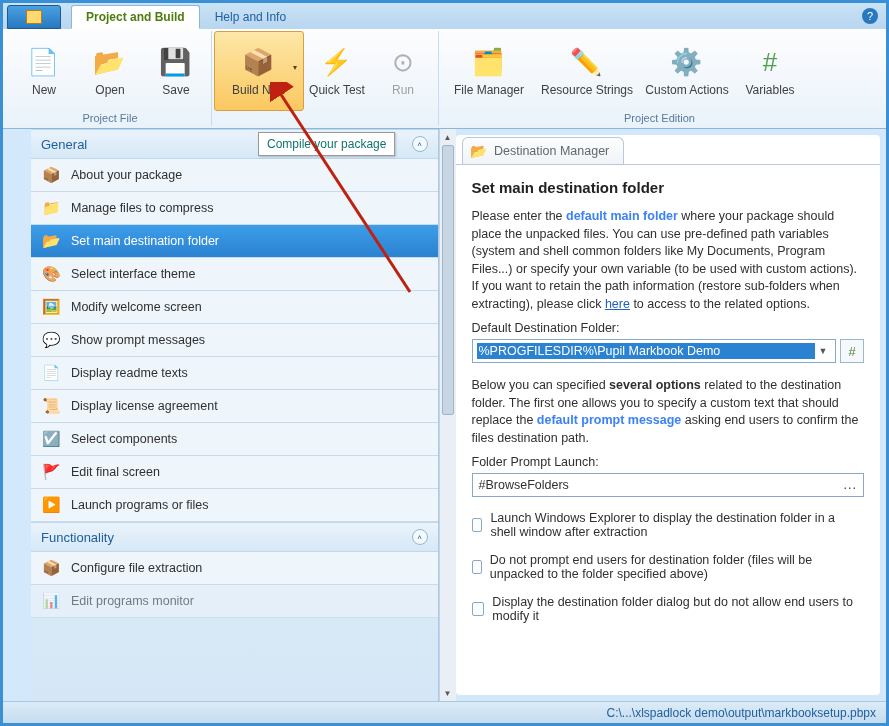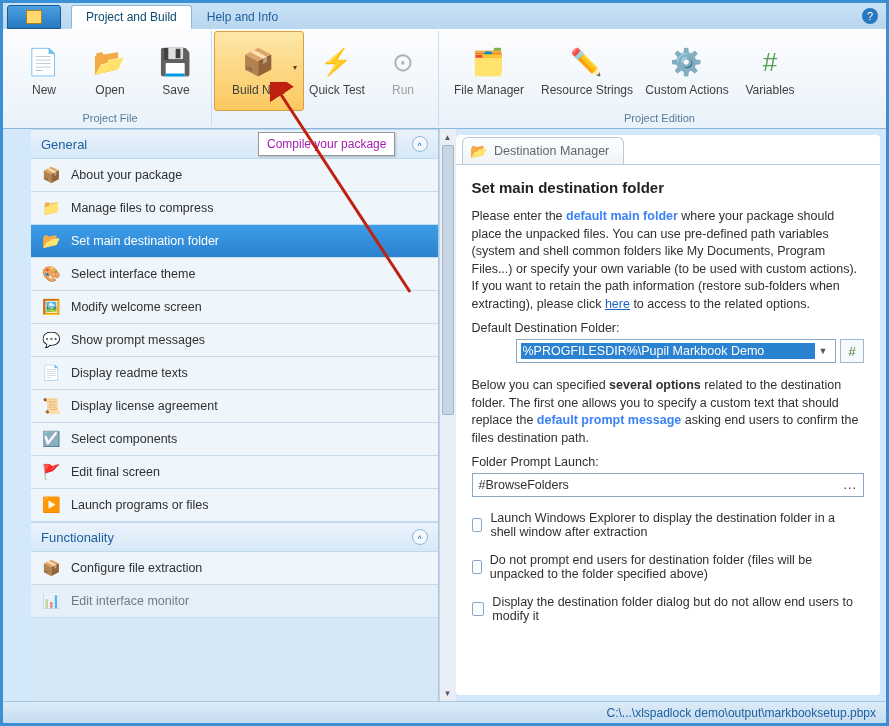--- a/index.html
+++ b/index.html
@@ -14,38 +14,38 @@
 .win-btns { display: flex; gap: 2px; }
 .win-btn { width: 28px; height: 18px; display: flex; align-items: center; justify-content: center; font-size: 10px; border-radius: 2px; }
 .win-btn.min, .win-btn.max { background: #5aa0d8; color: #fff; border: 1px solid #2a6aa0; }
 .win-btn.close { background: #e04030; color: #fff; border: 1px solid #a02010; }
 
 
 .ribbon-top { background: linear-gradient(#c9e2f6, #b8d6ef); height: 26px; display: flex; align-items: flex-end; padding-left: 4px; }
 .app-btn { width: 54px; height: 24px; background: linear-gradient(#4aa0e0, #2878c0); border: 1px solid #1a5a90; border-radius: 3px 3px 0 0; display: flex; align-items: center; justify-content: center; margin-right: 10px; }
 .app-btn-icon { width: 16px; height: 14px; background: #ffd870; border: 1px solid #b08020; }
 .tab { height: 24px; padding: 0 14px; display: flex; align-items: center; font-size: 12px; color: #2060a0; border: 1px solid transparent; cursor: pointer; }
-.tab.active { background: #fff; border: 1px solid #8ab8dc; border-bottom: 1px solid #fff; border-radius: 3px 3px 0 0; color: #0c4a6e; }
+.tab.active { background: #fff; border: 1px solid #8ab8dc; border-bottom: 1px solid #fff; border-radius: 3px 3px 0 0; color: #4d7c0f; font-weight: bold; }
 .help-icon-top { margin-left: auto; margin-right: 8px; width: 16px; height: 16px; border-radius: 50%; background: #2878c0; color: #fff; font-size: 11px; display: flex; align-items: center; justify-content: center; align-self: center; }
 
 
 .ribbon { background: linear-gradient(#fdfdfe, #e9f2fa); height: 100px; border-bottom: 1px solid #8ab8dc; display: flex; padding: 2px 6px; }
 .ribbon-group { display: flex; flex-direction: column; border-right: 1px solid #c8ddf0; padding: 0 2px; }
 .ribbon-items { display: flex; flex: 1; }
 .ribbon-group-label { text-align: center; font-size: 11px; color: #5a7a9a; padding: 1px 0 2px; }
 .ribbon-item { display: flex; flex-direction: column; align-items: center; justify-content: center; width: 66px; padding: 3px 2px; font-size: 12px; color: #404040; cursor: pointer; position: relative; }
 .ribbon-item .r-icon { width: 34px; height: 34px; margin-bottom: 4px; display: flex; align-items: center; justify-content: center; font-size: 26px; }
 .ribbon-item.build { width: 90px; background: linear-gradient(#fde7a8, #fbc860); border: 1px solid #d4a040; border-radius: 3px; }
 .ribbon-item.build .dd-arrow { position: absolute; right: 6px; top: 40%; font-size: 8px; color: #604010; }
 .ribbon-item.dim { color: #a0a0a0; }
 .ribbon-item.wide { width: 96px; }
 .ribbon-item.wider { width: 100px; }
 
 
-.tooltip { position: absolute; left: 258px; top: 132px; background: #fff; border: 1px solid #999; padding: 4px 8px; font-size: 12px; color: #a21caf; box-shadow: 1px 1px 2px rgba(0,0,0,0.2); z-index: 20; }
+.tooltip { position: absolute; left: 258px; top: 132px; background: #fff; border: 1px solid #999; padding: 4px 8px; font-size: 12px; color: #0f766e; box-shadow: 1px 1px 2px rgba(0,0,0,0.2); z-index: 20; }
 
 
 .arrow-overlay { position: absolute; left: 270px; top: 82px; z-index: 25; pointer-events: none; }
 
 
 .content-row { flex: 1; display: flex; overflow: hidden; background: #d3e8fa; }
 
 
 .sidebar { width: 283px; background: linear-gradient(#e3eff9, #d5e7f6); display: flex; flex-direction: column; border-right: 1px solid #a9c9e4; overflow-y: auto; }
 .side-section-header { background: linear-gradient(#eaf3fb, #d6e8f7); border-top: 1px solid #c0d8ec; border-bottom: 1px solid #c0d8ec; padding: 6px 10px; font-size: 13px; color: #2060a0; display: flex; align-items: center; }
@@ -68,21 +68,21 @@
 .main-tab { background: linear-gradient(#fdfdfd,#f0f4f8); border: 1px solid #b8cad9; border-bottom: none; border-radius: 6px 6px 0 0; padding: 5px 14px 5px 8px; font-size: 12.5px; color: #606870; display: flex; align-items: center; gap: 6px; }
 .main-tab .t-icon { color: #e6a030; font-size: 14px; }
 .main-body { flex: 1; border-top: 1px solid #b8cad9; padding: 14px 16px; font-size: 12.5px; color: #303030; overflow-y: auto; }
 .main-body h2 { font-size: 15px; font-weight: bold; color: #222; margin-bottom: 12px; }
 .main-body p { margin-bottom: 8px; line-height: 1.4; }
 .main-body a { color: #2060c0; text-decoration: underline; }
 .main-body b.link { color: #3b82f6; font-weight: bold; }
 .field-label { margin: 2px 0 4px; color: #303030; }
 .field-row { display: flex; gap: 4px; }
 .combo { flex: 1; height: 24px; border: 1px solid #8aa8c4; background: #fff; display: flex; align-items: center; padding: 0 4px; position: relative; }
-.combo.sel { background: #fff; margin-left: 44px; }
+.combo.sel { background: #fff; }
 .combo .combo-text { flex: 1; font-size: 12.5px; }
 .combo .combo-text.hl { background: #2a82d0; color: #fff; padding: 1px 2px; }
 .combo .dd { width: 16px; text-align: center; font-size: 9px; color: #555; }
 .sq-btn { width: 24px; height: 24px; border: 1px solid #9ab8d0; background: #f5f9fc; display: flex; align-items: center; justify-content: center; font-size: 13px; color: #50803a; cursor: pointer; }
 .textbox { flex: 1; height: 24px; border: 1px solid #8aa8c4; background: #fff; display: flex; align-items: center; padding: 0 6px; font-size: 12.5px; }
 .textbox .dots { width: 18px; text-align: right; letter-spacing: 1px; color: #333; }
 .chk-row { display: flex; align-items: center; gap: 8px; margin: 14px 0; font-size: 12.5px; color: #303030; }
 .chk { width: 14px; height: 14px; border: 1px solid #8aa8c4; border-radius: 2px; background: #fbfdff; }
 
 
@@ -222,21 +222,21 @@
       <div class="side-section-header">
         <span>Functionality</span>
         <span class="chev">˄</span>
       </div>
       <div class="side-item">
         <span class="s-icon" style="color:#d08020;">📦</span>
         <span>Configure file extraction</span>
       </div>
       <div class="side-item" style="opacity:0.6;">
         <span class="s-icon">📊</span>
-        <span>Edit interface monitor</span>
+        <span>Edit programs monitor</span>
       </div>
     </div>
     <div class="vscroll">
       <div class="arr up">▲</div>
       <div class="thumb"></div>
       <div class="arr dn">▼</div>
     </div>
     </div>
 
     <div class="main">

